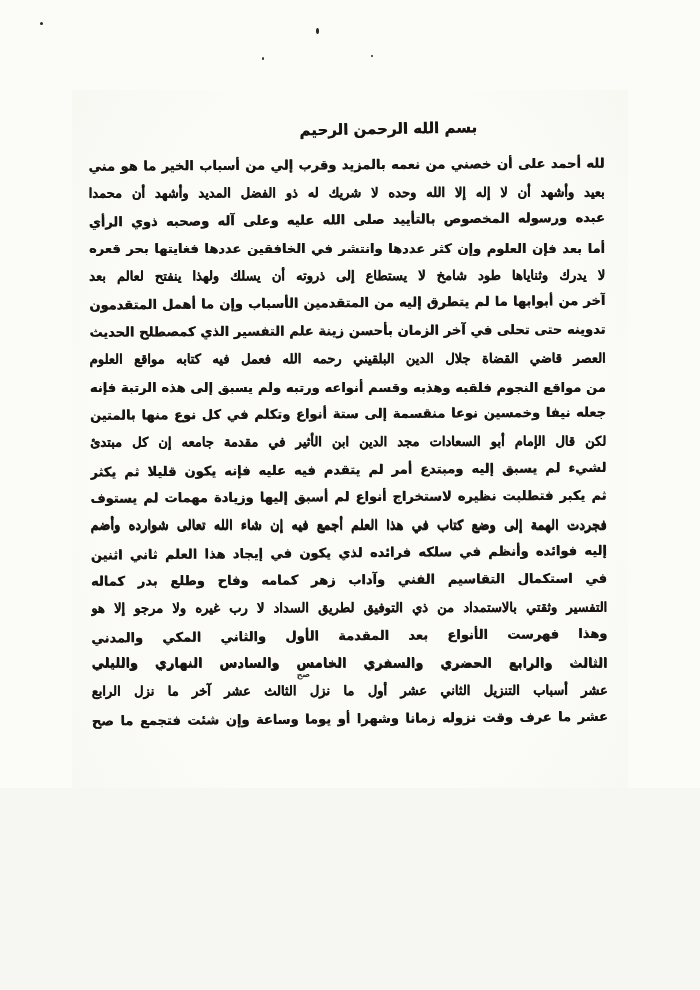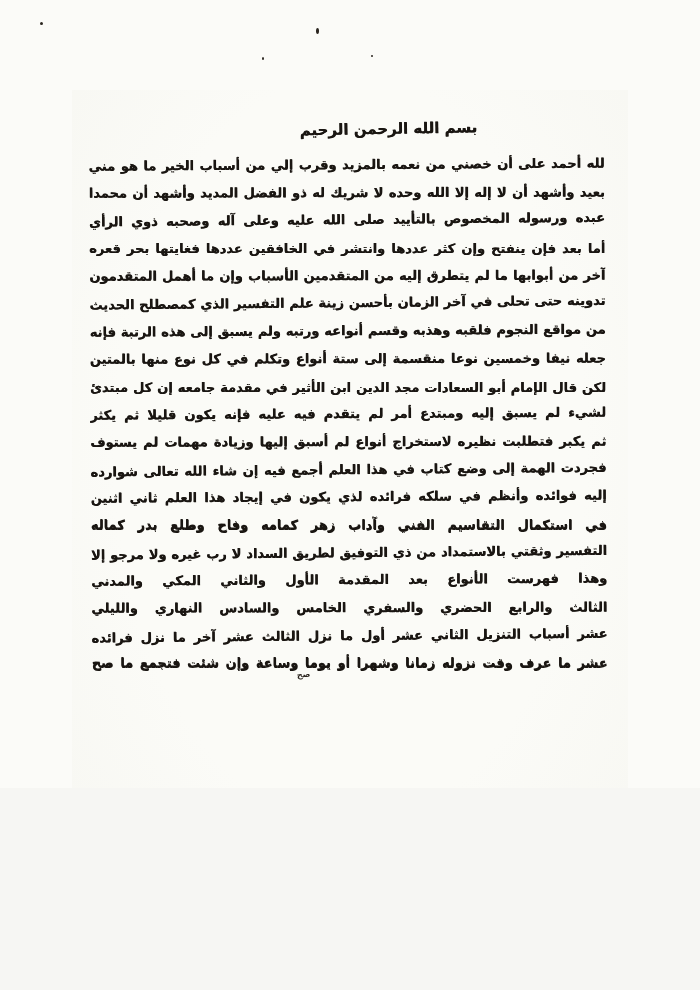--- a/index.html
+++ b/index.html
@@ -48,21 +48,21 @@
     font-weight: bold;
     text-align: justify;
     text-align-last: justify;
     -moz-text-align-last: justify;
     overflow: hidden;
     white-space: normal;
     letter-spacing: -0.2px;
     text-shadow: 0.35px 0.25px 0 currentColor;
   }
   
-  .ms-line:nth-child(3n)   { transform: rotate(0.22deg); }
+  .ms-line:nth-child(3n)   { transform: rotate(0.22deg); font-family: Liberation Serif, serif; }
   .ms-line:nth-child(3n+1) { transform: rotate(-0.18deg); }
   .ms-line:nth-child(5n)   { transform: rotate(0.35deg) translateY(0.5px); }
   .interlinear {
     position: absolute;
     top: 556px; left: 205px;
     font-size: 8px;
     font-weight: bold;
     color: #2a241e;
     transform: rotate(-4deg);
   }
@@ -97,35 +97,37 @@
   <div class="speck" style="left:371px; top:55px; width:2px; height:2px;"></div>
   <div class="speck" style="left:125px; top:909px; width:3px; height:4px;"></div>
   <div class="speck dash" style="left:150px; top:906px; width:10px; height:2px;"></div>
 
   <div class="manuscript">
     <div class="basmala">بسم الله الرحمن الرحيم</div>
 
     <div class="ms-line">لله أحمد على أن خصني من نعمه بالمزيد وقرب إلي من أسباب الخير ما هو مني</div>
     <div class="ms-line">بعيد وأشهد أن لا إله إلا الله وحده لا شريك له ذو الفضل المديد وأشهد أن محمدا</div>
     <div class="ms-line">عبده ورسوله المخصوص بالتأييد صلى الله عليه وعلى آله وصحبه ذوي الرأي السديد</div>
-    <div class="ms-line">أما بعد فإن ينفتح وإن كثر عددها وانتشر في الخافقين عددها فغايتها بحر قعره</div>
+    <div class="ms-line">أما بعد فإن العلوم وإن كثر عددها وانتشر في الخافقين عددها فغايتها بحر قعره</div>
+    <div class="ms-line">لا يدرك وثناياها طود شامخ لا يستطاع إلى ذروته أن يسلك ولهذا ينفتح لعالم بعد</div>
     <div class="ms-line">آخر من أبوابها ما لم يتطرق إليه من المتقدمين الأسباب وإن ما أهمل المتقدمون</div>
     <div class="ms-line">تدوينه حتى تحلى في آخر الزمان بأحسن زينة علم التفسير الذي كمصطلح الحديث فلم</div>
+    <div class="ms-line">العصر قاضي القضاة جلال الدين البلقيني رحمه الله فعمل فيه كتابه مواقع العلوم</div>
     <div class="ms-line">من مواقع النجوم فلقبه وهذبه وقسم أنواعه ورتبه ولم يسبق إلى هذه الرتبة فإنه</div>
     <div class="ms-line">جعله نيفا وخمسين نوعا منقسمة إلى ستة أنواع وتكلم في كل نوع منها بالمتين من الكلام</div>
     <div class="ms-line">لكن قال الإمام أبو السعادات مجد الدين ابن الأثير في مقدمة جامعه إن كل مبتدئ</div>
     <div class="ms-line">لشيء لم يسبق إليه ومبتدع أمر لم يتقدم فيه عليه فإنه يكون قليلا ثم يكثر وصغيرا</div>
     <div class="ms-line">ثم يكبر فتطلبت نظيره لاستخراج أنواع لم أسبق إليها وزيادة مهمات لم يستوف الكلام عليها</div>
     <div class="ms-line">فجردت الهمة إلى وضع كتاب في هذا العلم أجمع فيه إن شاء الله تعالى شوارده وأضم</div>
     <div class="ms-line">إليه فوائده وأنظم في سلكه فرائده لذي يكون في إيجاد هذا العلم ثاني اثنين</div>
     <div class="ms-line">في استكمال التقاسيم الفني وآداب زهر كمامه وفاح وطلع بدر كماله</div>
     <div class="ms-line">التفسير وثقتي بالاستمداد من ذي التوفيق لطريق السداد لا رب غيره ولا مرجو إلا هو</div>
     <div class="ms-line">وهذا فهرست الأنواع بعد المقدمة الأول والثاني المكي والمدني</div>
     <div class="ms-line">الثالث والرابع الحضري والسفري الخامس والسادس النهاري والليلي</div>
-    <div class="ms-line">عشر أسباب التنزيل الثاني عشر أول ما نزل الثالث عشر آخر ما نزل فرائده</div>
+    <div class="ms-line">عشر أسباب التنزيل الثاني عشر أول ما نزل الثالث عشر آخر ما نزل الرابع</div>
     <div class="ms-line">عشر ما عرف وقت نزوله زمانا وشهرا أو يوما وساعة وإن شئت فتجمع ما صح</div>
 
     <div class="interlinear">صح</div>
   </div>
 
   <div class="caption">الصحيفة الأولى من مخطوطة (تيمور) في دار الكتب المصرية .</div>
 
 </div>
 
 </body></html>

